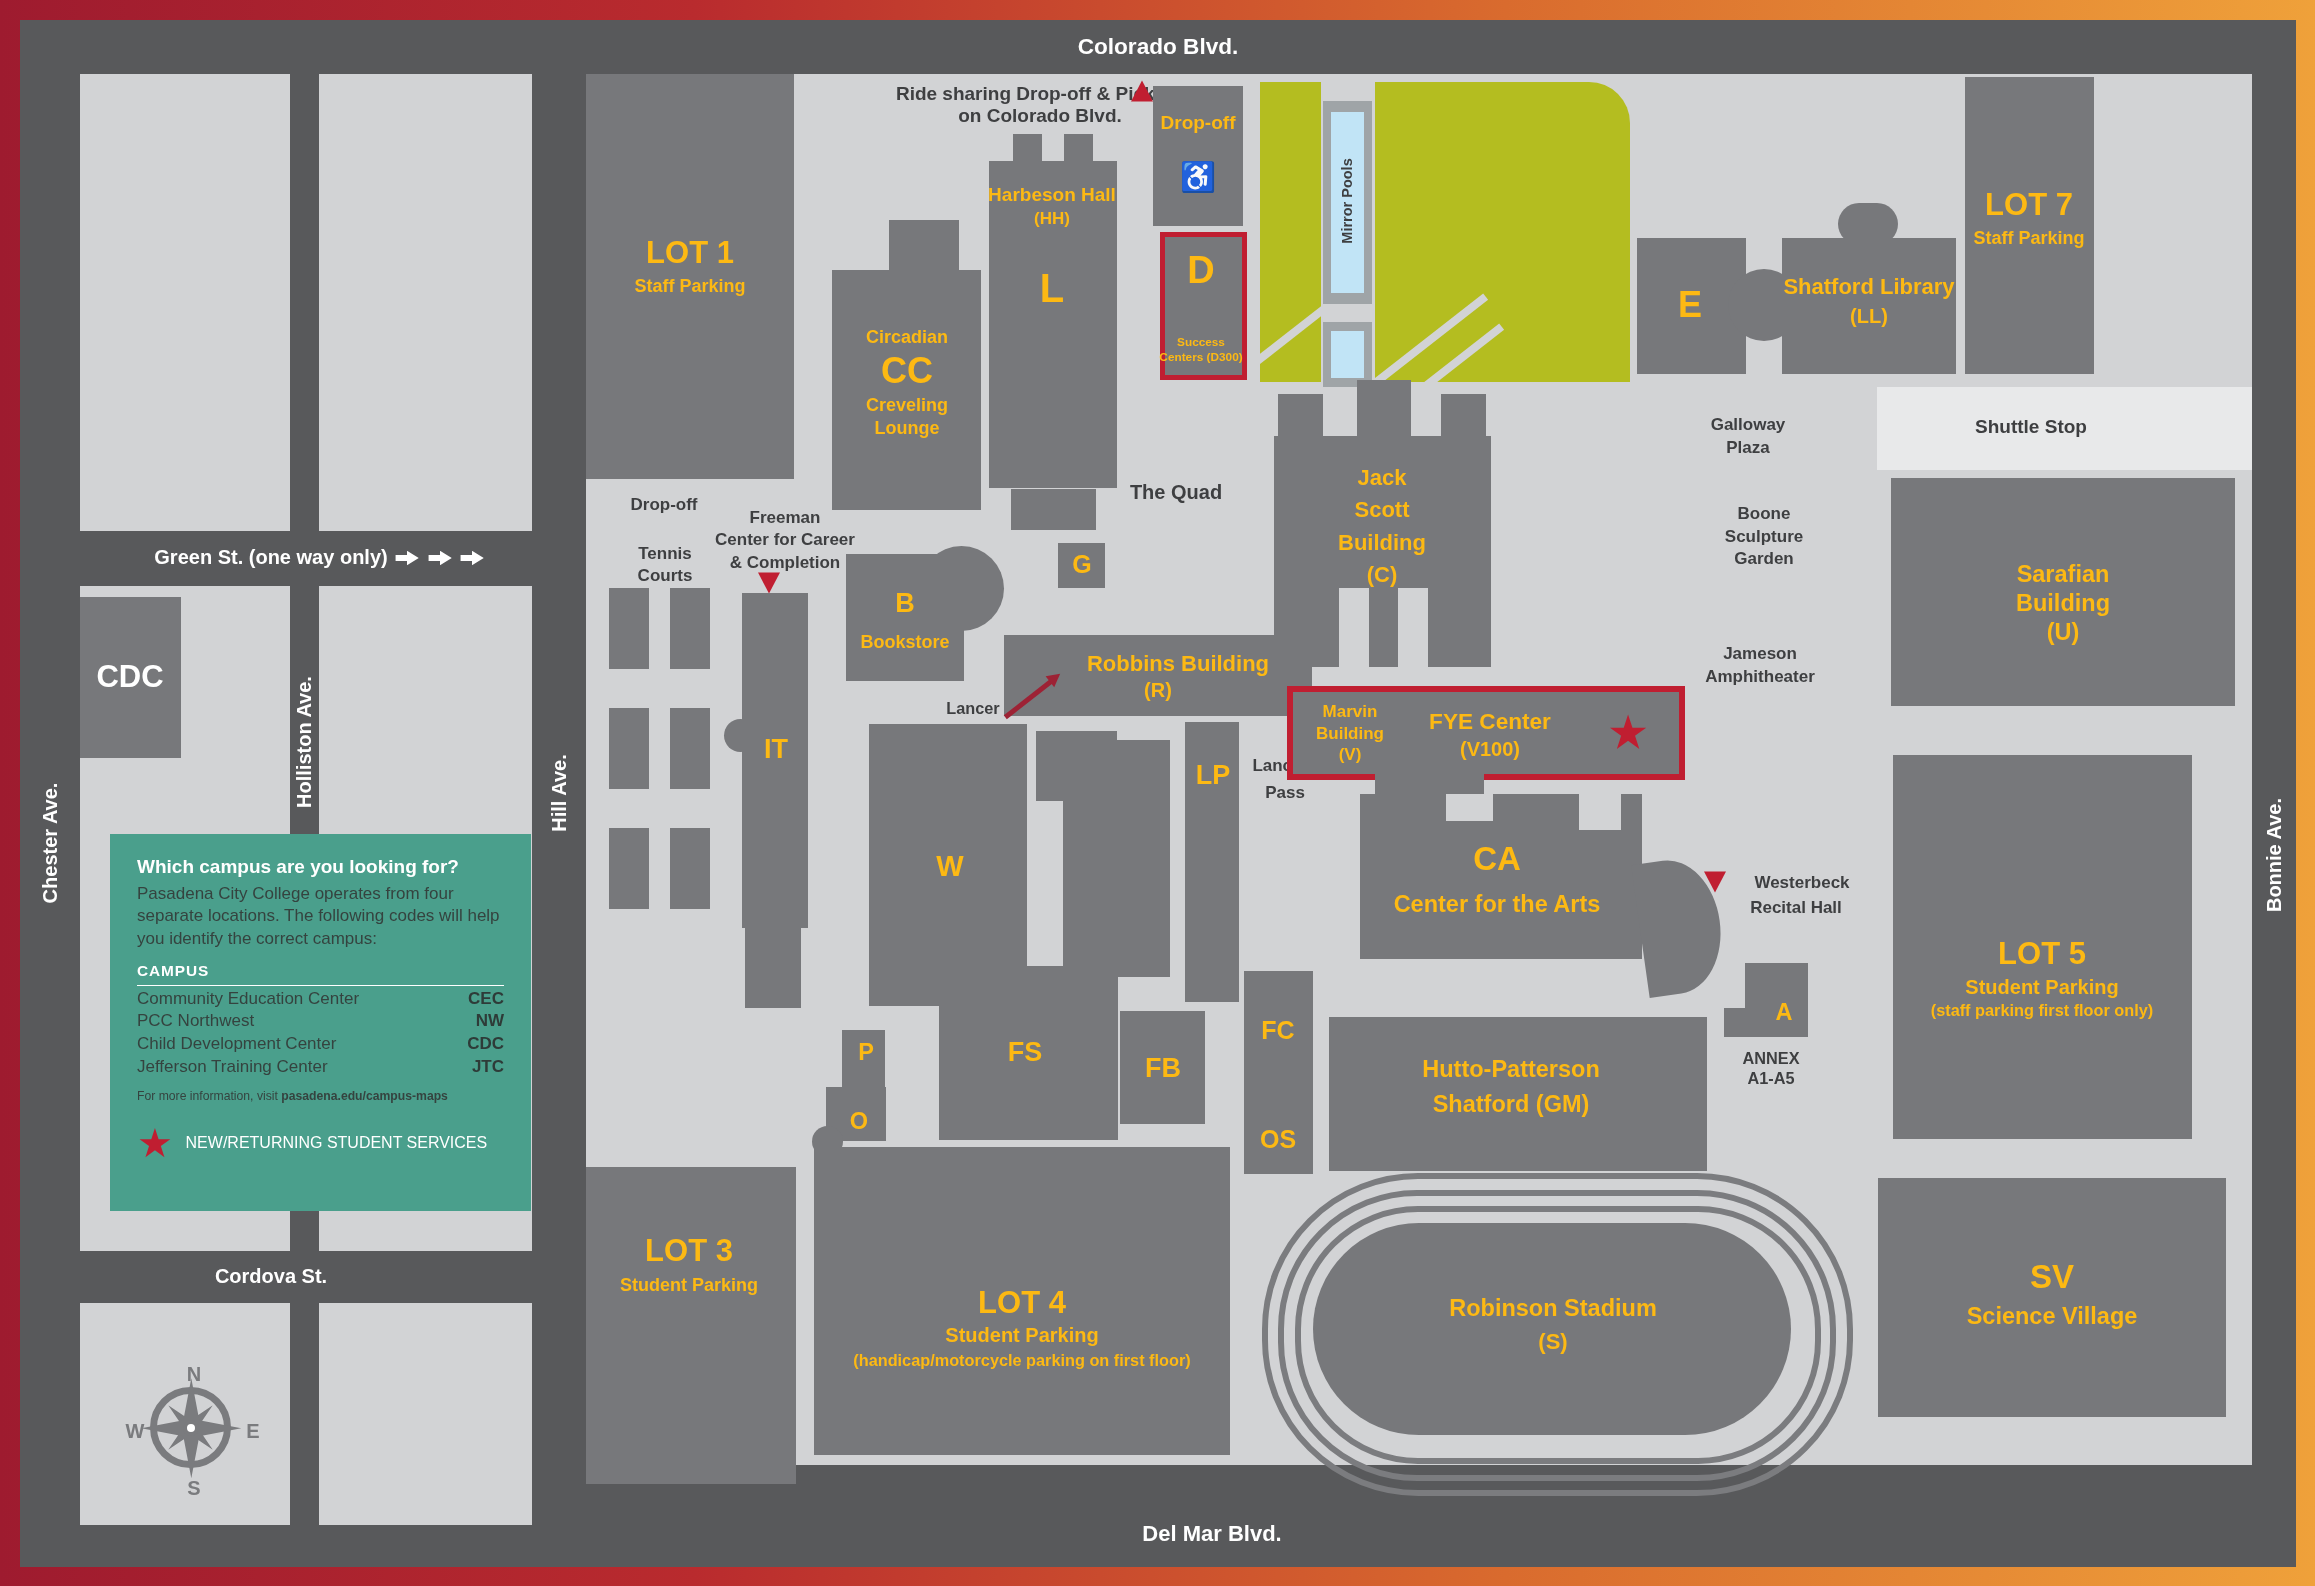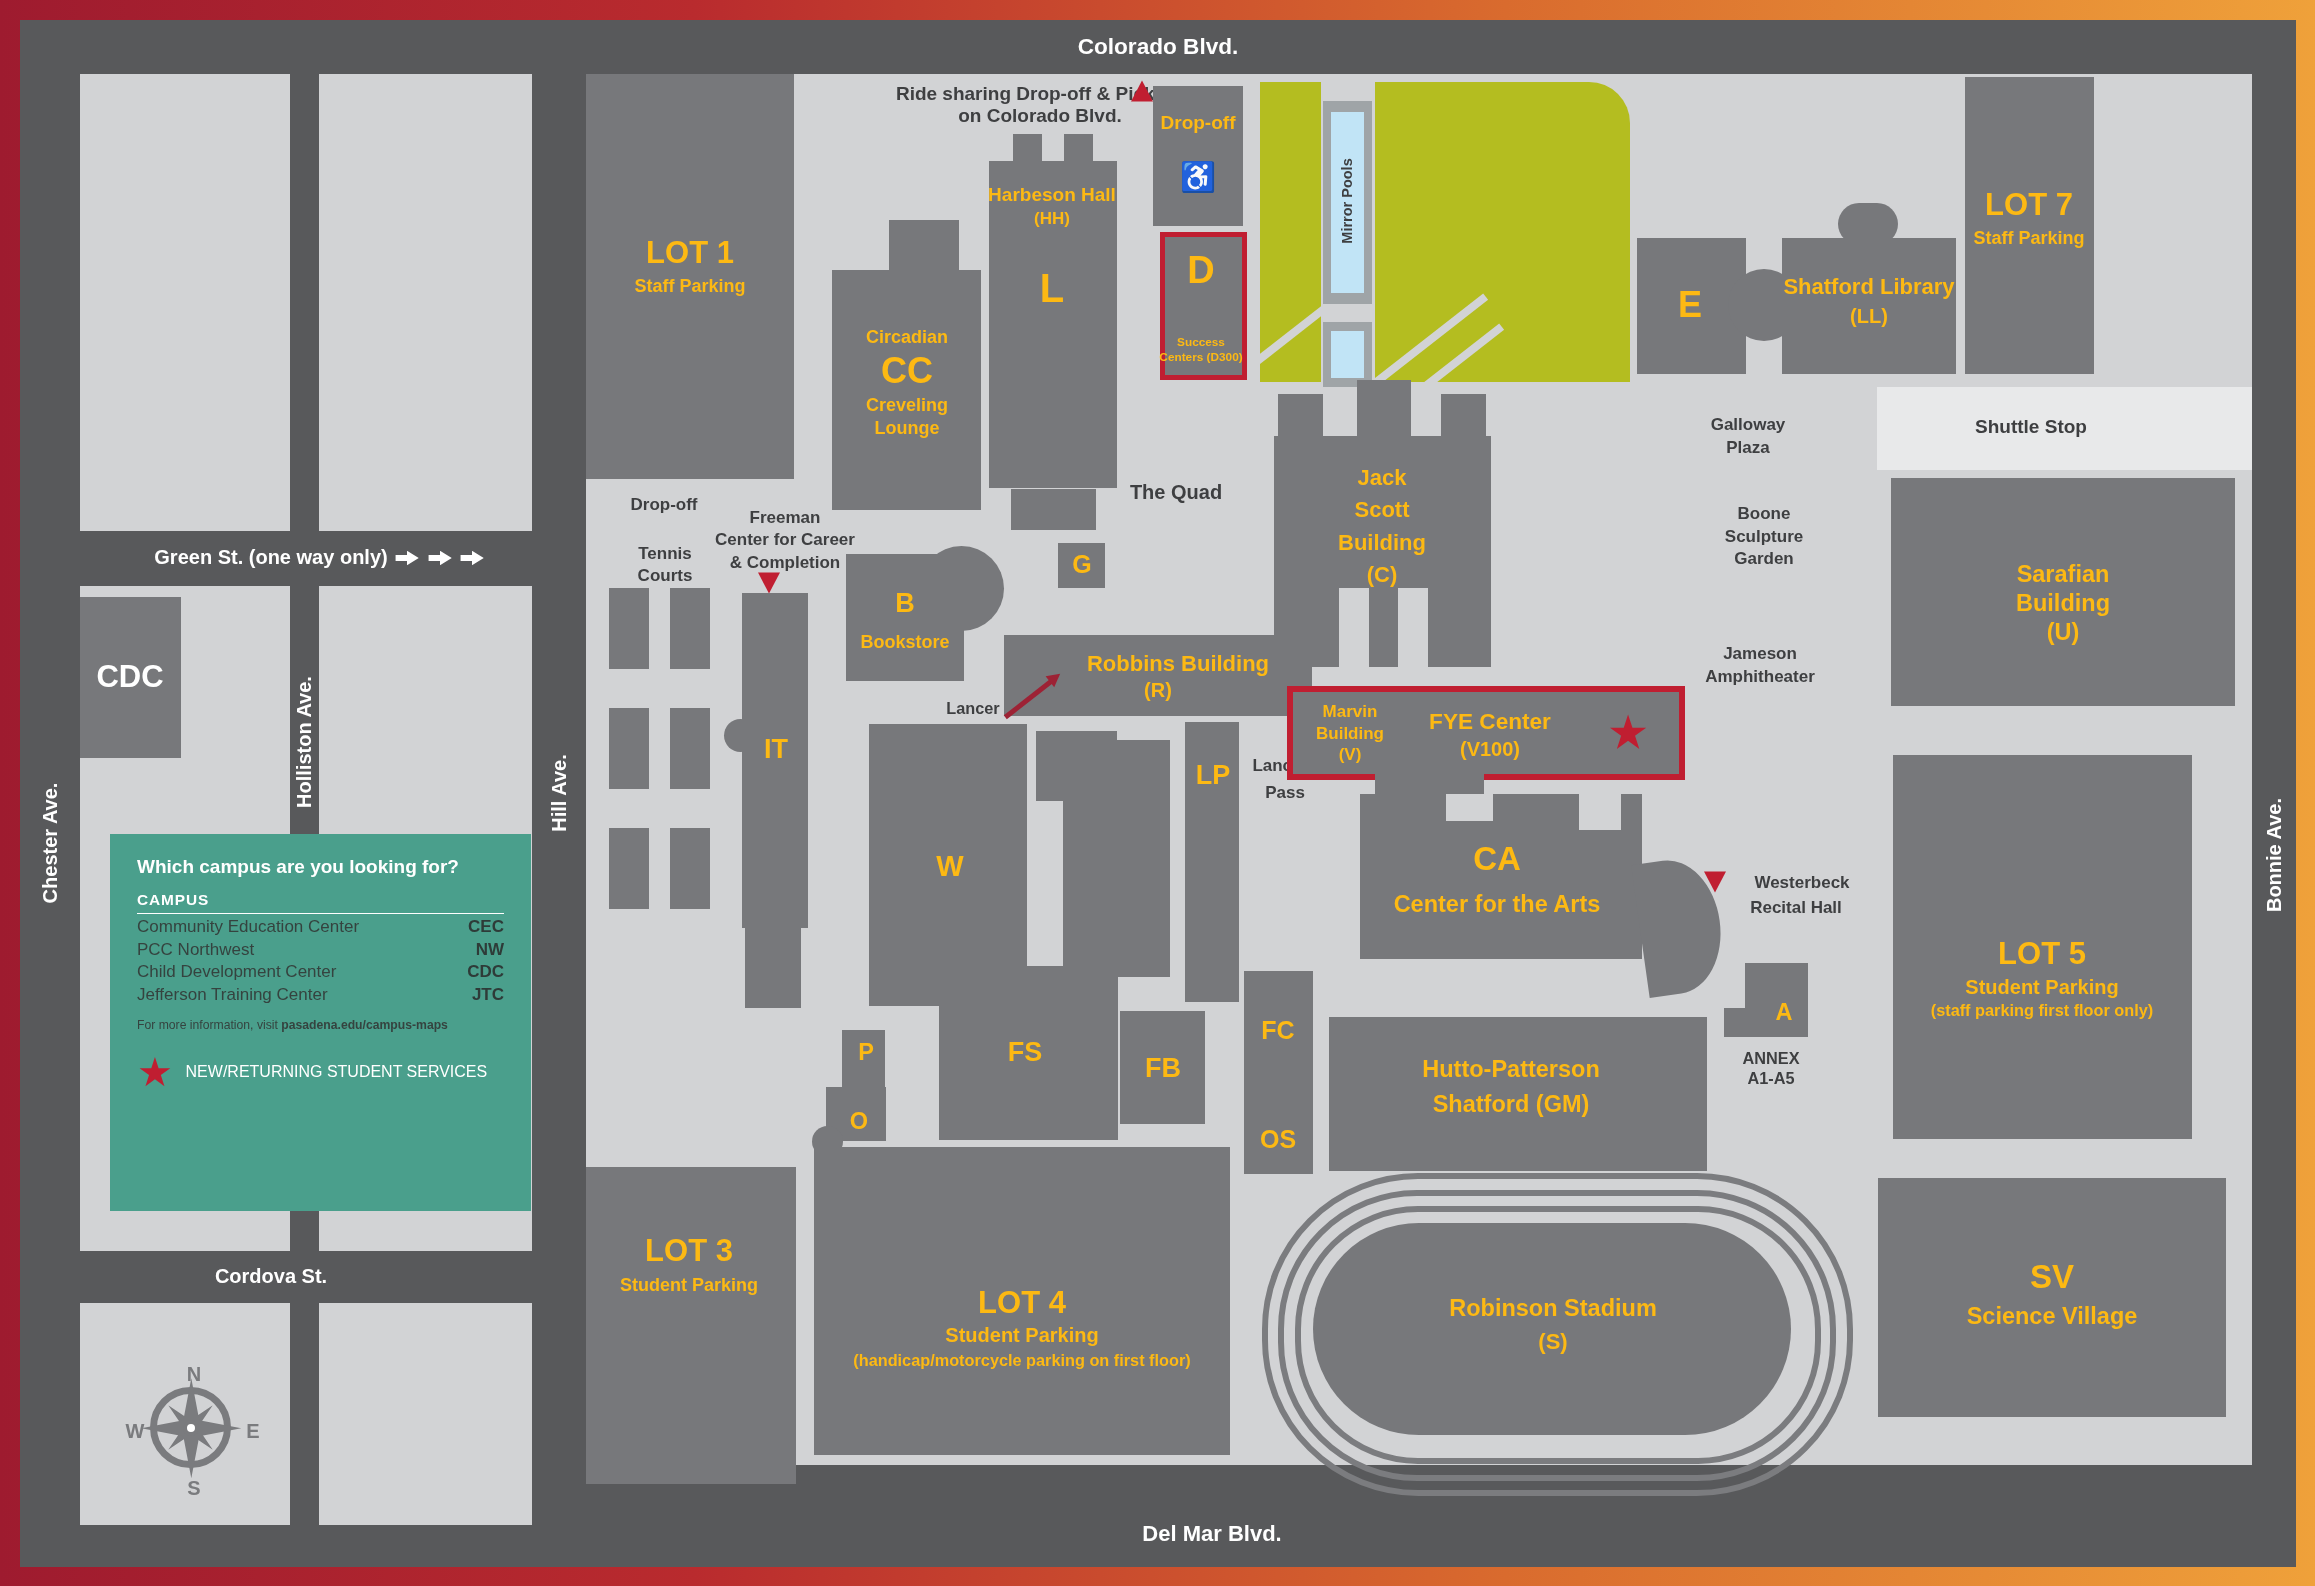--- a/index.html
+++ b/index.html
@@ -261,20 +261,21 @@
   <div class="bld" style="left:1293px;top:1203px;width:478px;height:212px;border-radius:106px;"></div>
   <div class="lbl gold" style="left:1533px;top:1289px;font-size:23.5px;">Robinson Stadium</div>
   <div class="lbl gold" style="left:1533px;top:1322px;font-size:22px;">(S)</div>
 
   <div class="bld" style="left:1858px;top:1158px;width:348px;height:239px;"></div>
   <div class="lbl gold" style="left:2032px;top:1257px;font-size:33px;">SV</div>
   <div class="lbl gold" style="left:2032px;top:1297px;font-size:23.5px;">Science Village</div>
 
   <div id="legend">
     <div class="white" style="font-size:19px;font-weight:700;">Which campus are you looking for?</div>
+    <div class="body">Pasadena City College operates from four separate locations. The following codes will help you identify the correct campus:</div>
     <div id="campus-hdr">CAMPUS</div>
     <div class="legend-row">
       <span>Community Education Center</span>
       <span class="code">CEC</span>
     </div>
     <div class="legend-row">
       <span>PCC Northwest</span>
       <span class="code">NW</span>
     </div>
     <div class="legend-row">

